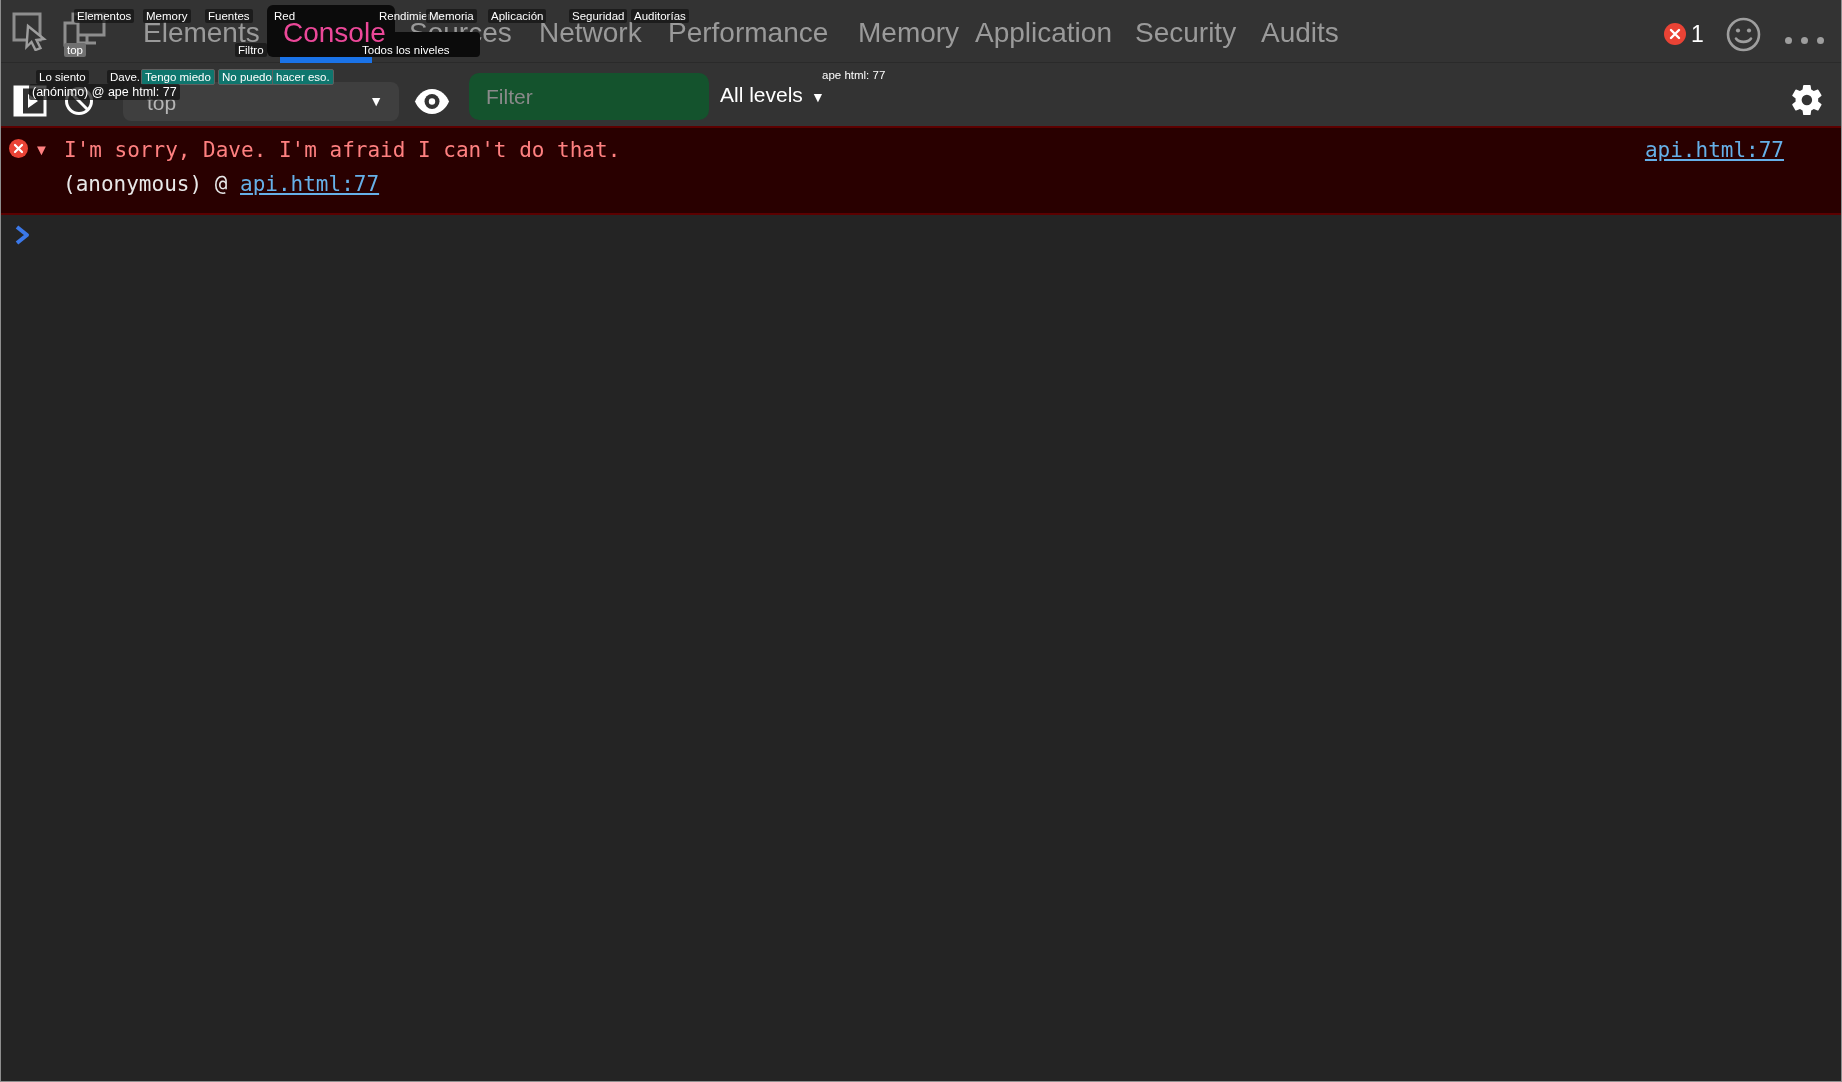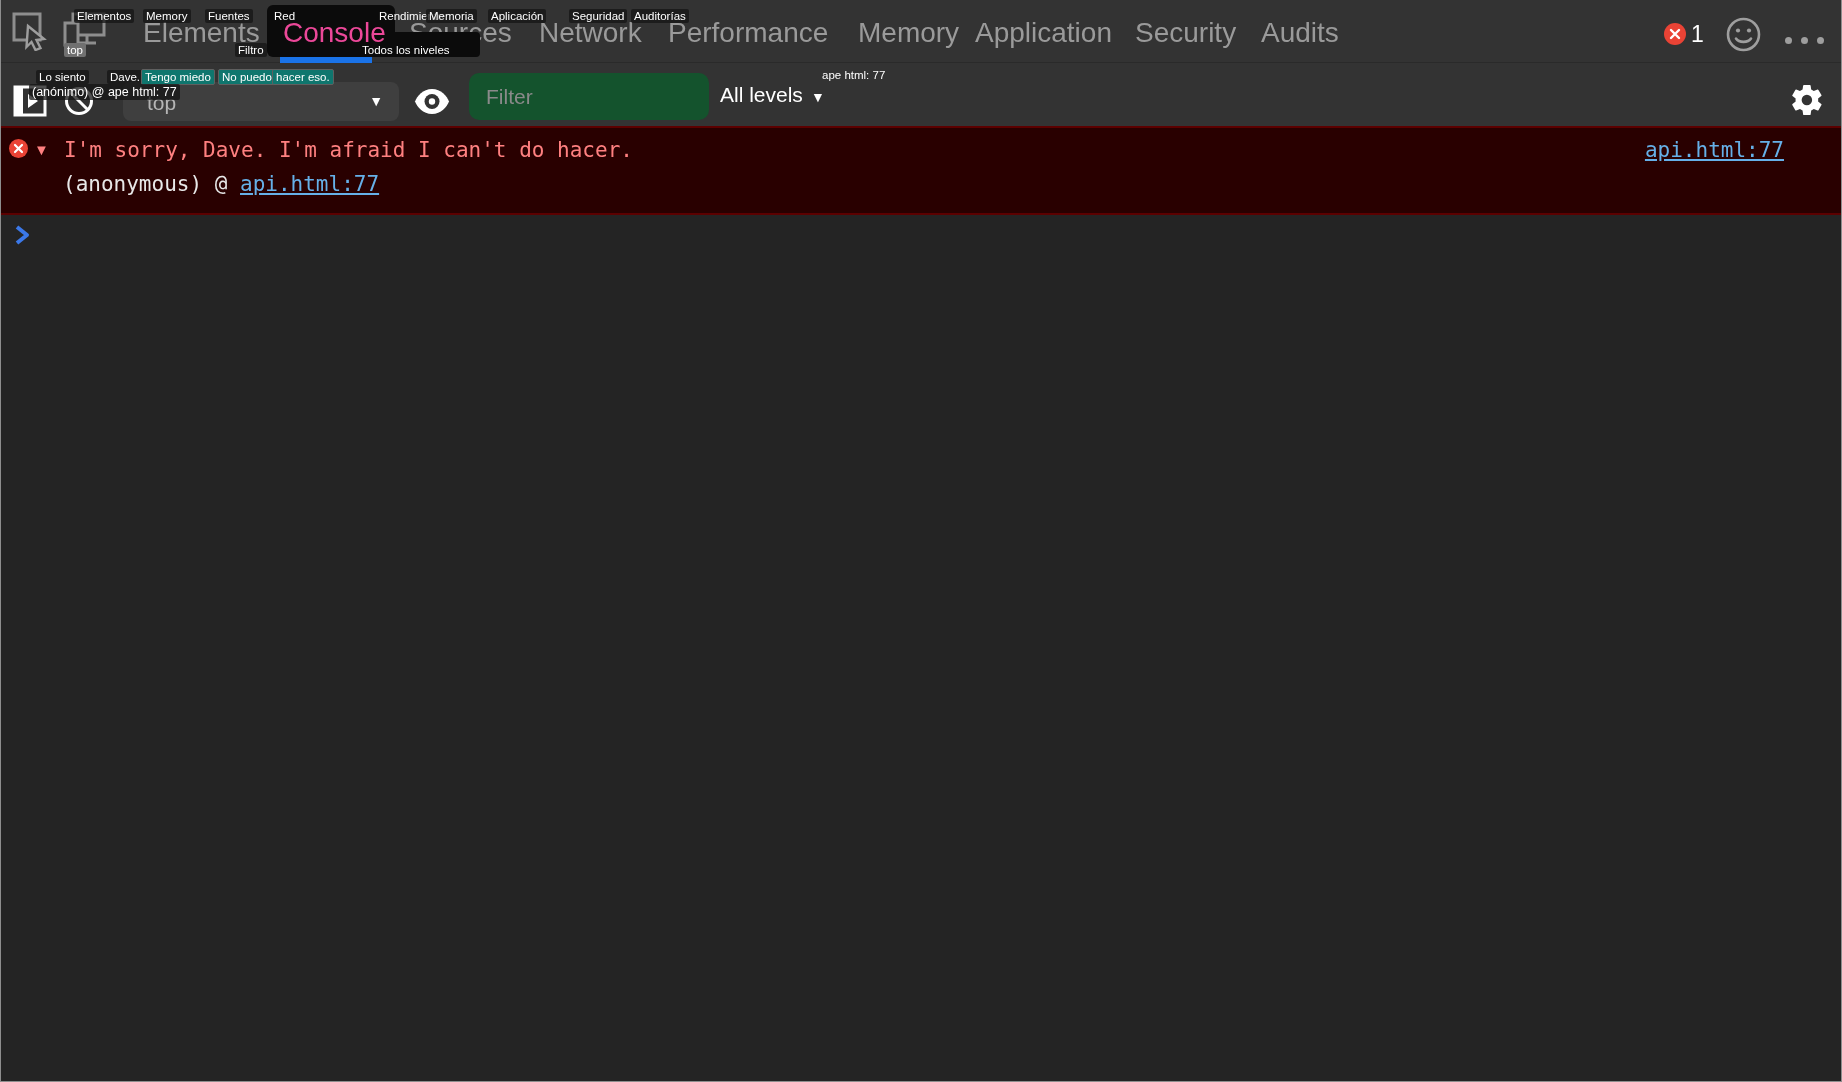--- a/index.html
+++ b/index.html
@@ -191,21 +191,21 @@
 </div>
 
 <div class="error-row">
   <span class="icon-btn" style="left:8px; top:11px;">
     <svg width="19" height="19" viewBox="0 0 19 19">
       <circle cx="9.5" cy="9.5" r="9.5" fill="#ea4335"></circle>
       <path d="M6 6 L13 13 M13 6 L6 13" stroke="#ffffff" stroke-width="2.2" stroke-linecap="round"></path>
     </svg>
   </span>
   <span class="err-disclosure">▼</span>
-  <span class="err-msg">I'm sorry, Dave. I'm afraid I can't do hacer.</span>
+  <span class="err-msg">I'm sorry, Dave. I'm afraid I can't do that.</span>
   <span class="err-src"><a class="devlink">api.html:77</a></span>
   <span class="stack"><span>(anonymous) @ </span><a class="devlink">api.html:77</a></span>
 </div>
 
 <div class="console-body">
   <span class="icon-btn" style="left:13px; top:9px;">
     <svg width="18" height="22" viewBox="0 0 18 22">
       <path d="M3 3 L13 11 L3 19" fill="none" stroke="#3b78e8" stroke-width="4" stroke-linejoin="round"></path>
     </svg>
   </span>

